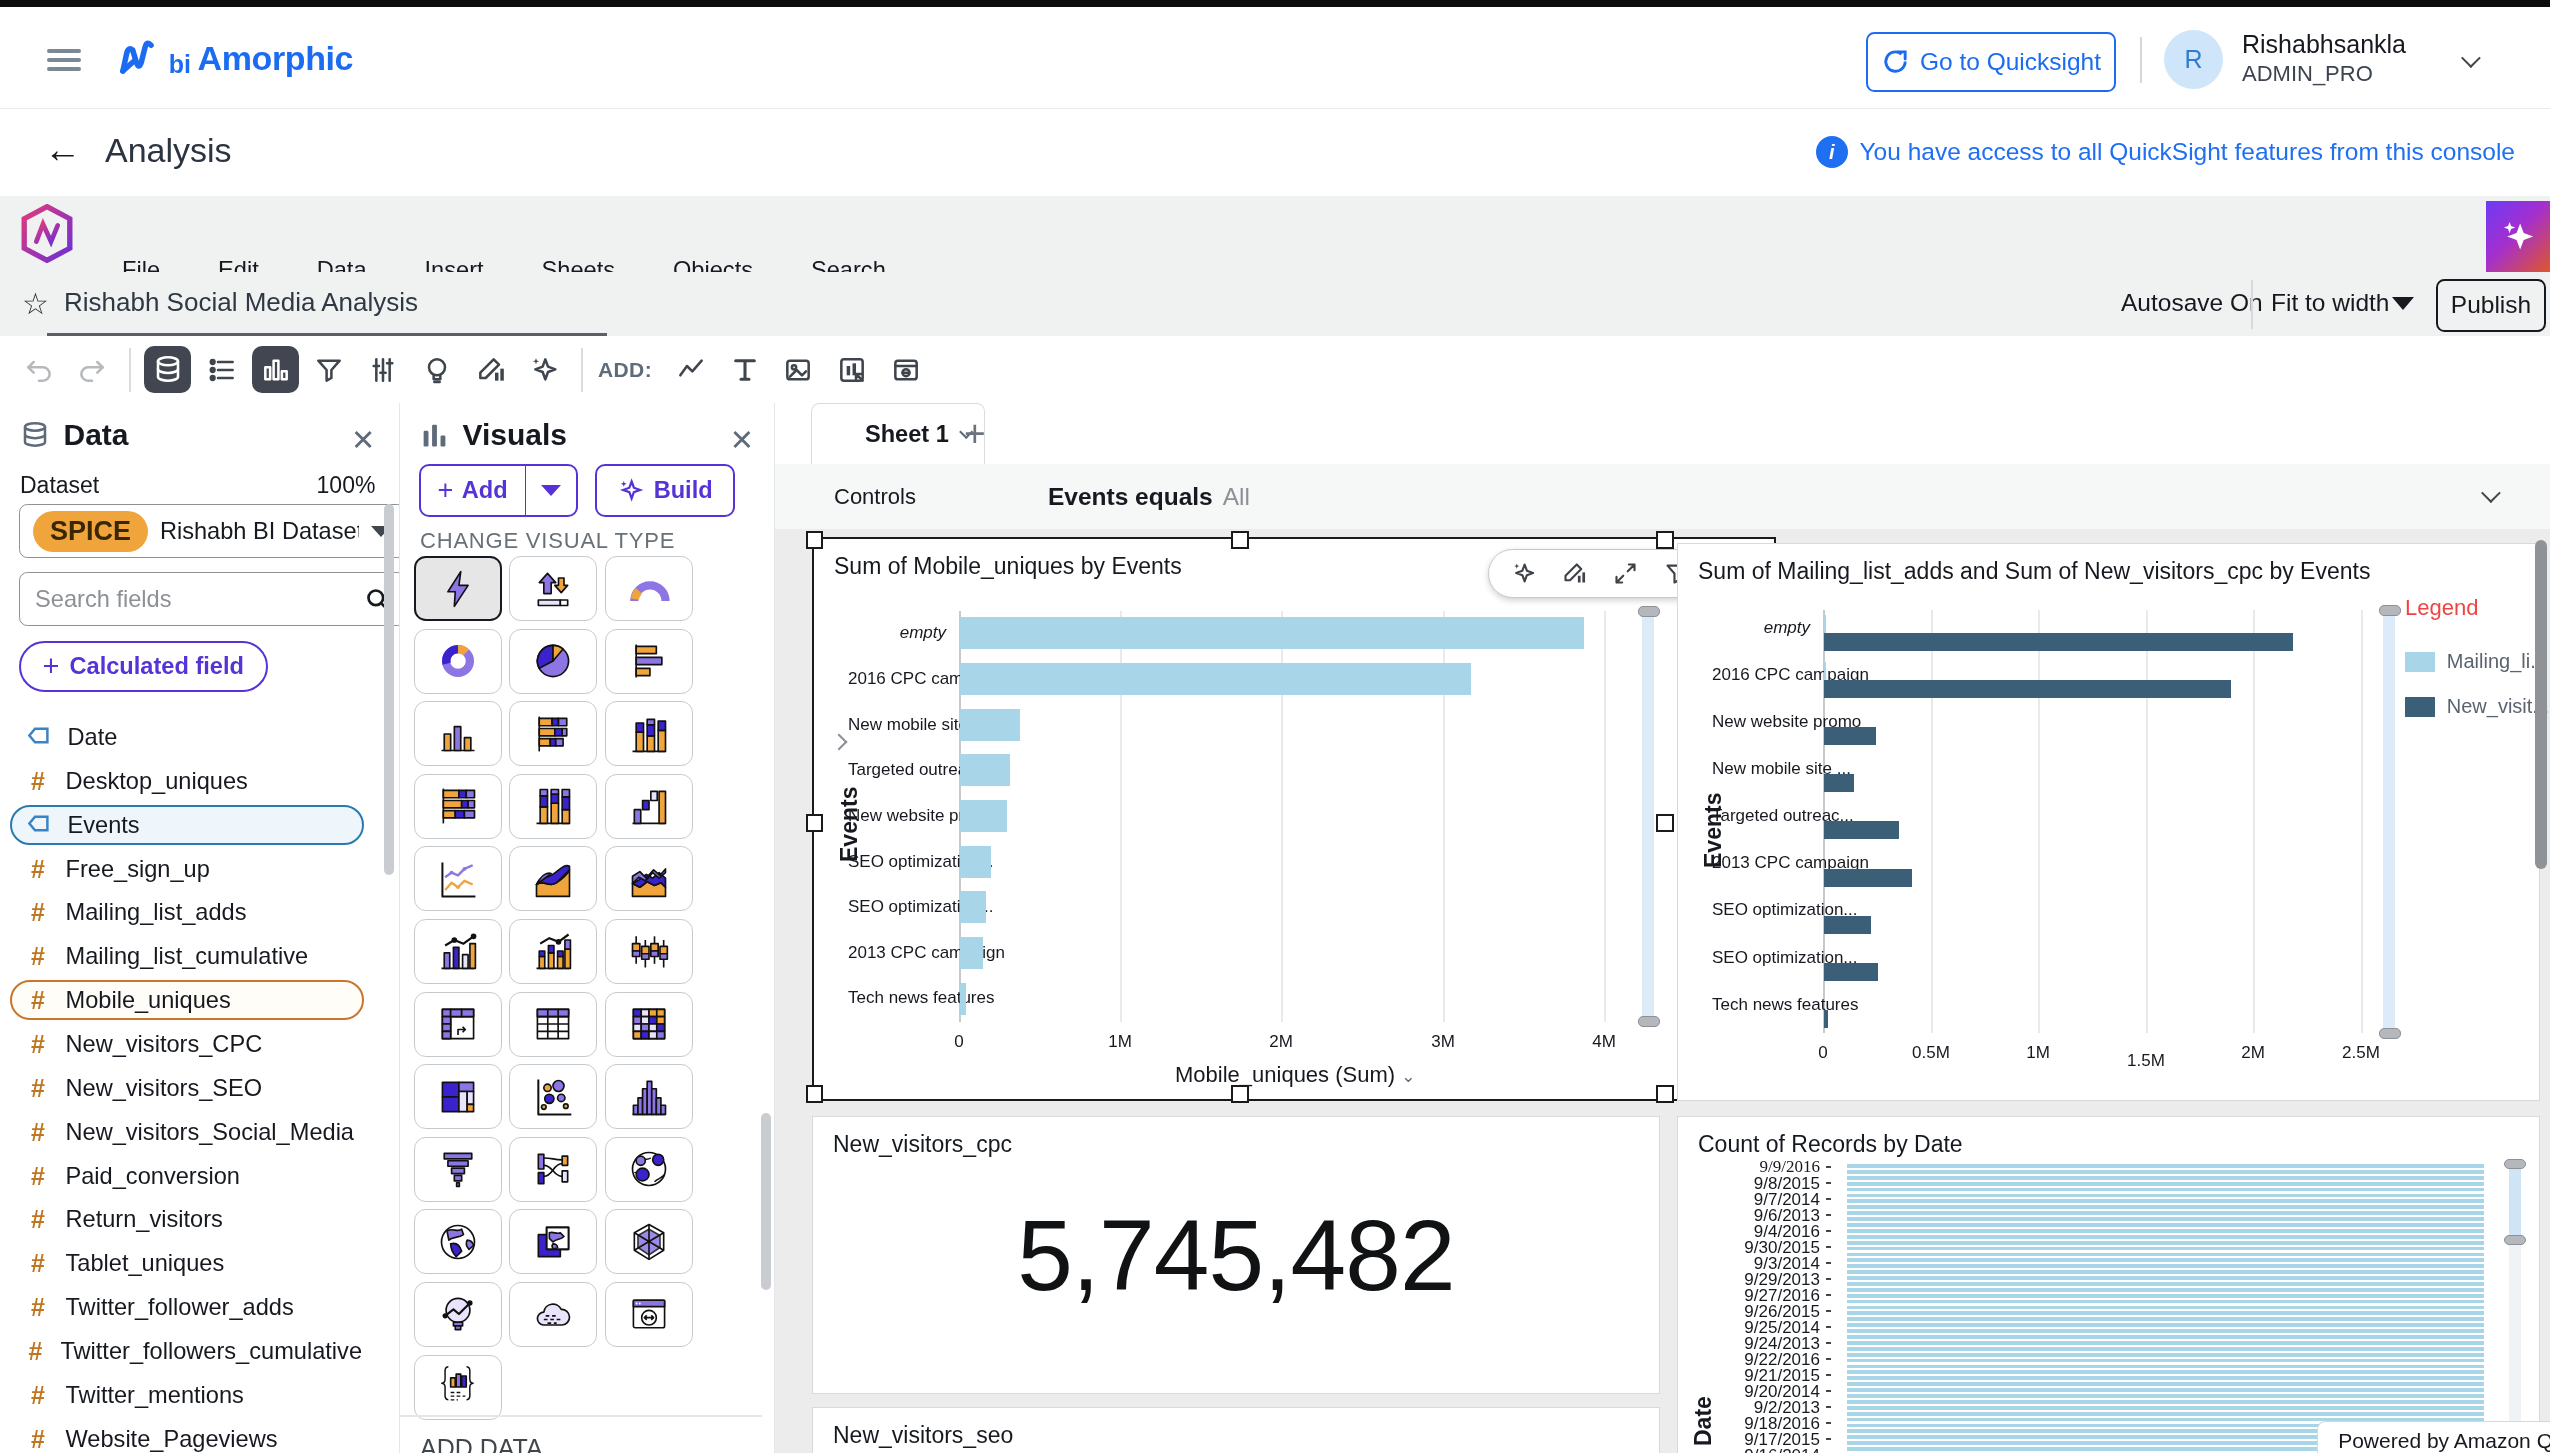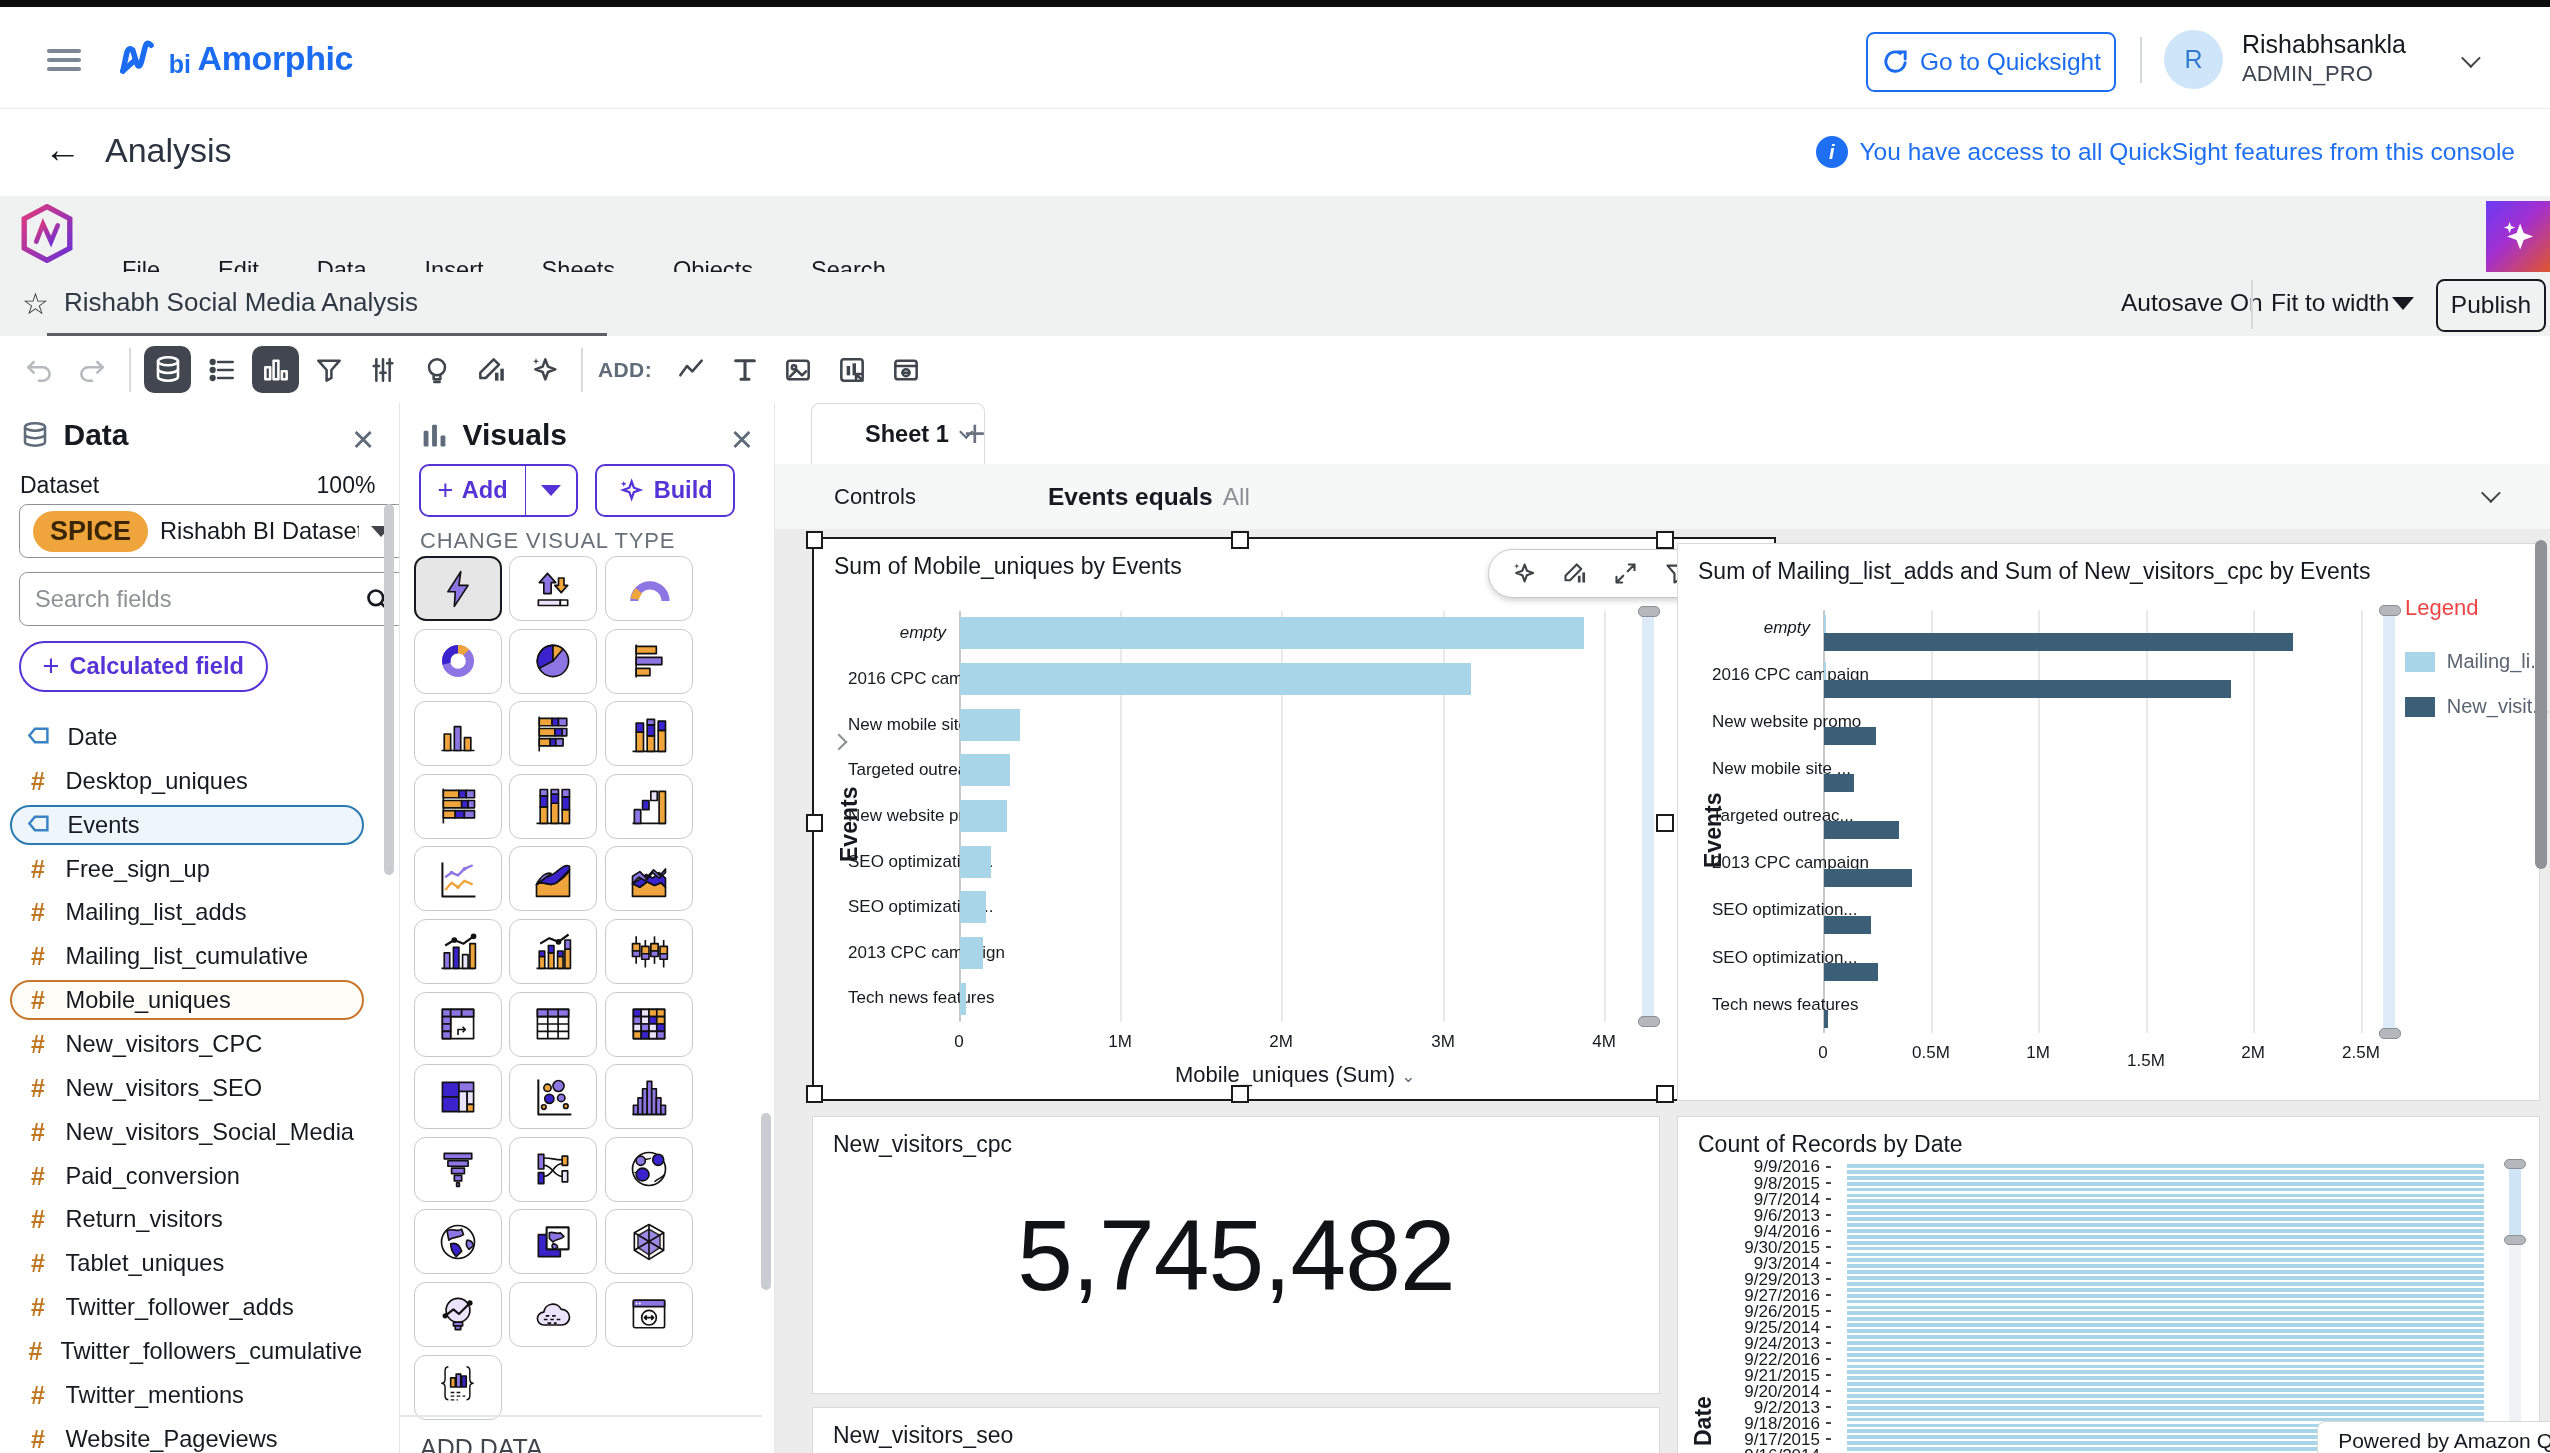--- a/index.html
+++ b/index.html
@@ -969,21 +969,21 @@
 
       <div id="v5" class="card" style="left:37px;top:878px;width:848px;height:135px;">
         <div class="card-title">New_visitors_seo</div>
       </div>
 
       <div id="v4" class="card" style="left:902px;top:587px;width:863px;height:506px;overflow:hidden;">
         <div class="card-title">Count of Records by Date</div>
         <div class="rot-label" style="left:11.8px;top:329px;">Date</div>
         <div id="stripes" style="left:169px;top:47px;width:637px;height:506px;"></div>
         <div id="date-labels">
-            <div class="date-label" style="left: 32px; top: 40px;">9/9/2016</div>
+            <div class="date-label" style="left: 32px; top: 40px; font-family: Liberation Serif, serif;">9/9/2016</div>
             <div class="date-tick" style="left: 148px; top: 49px;"></div>
             <div class="date-label" style="left: 32px; top: 57px;">9/8/2015</div>
             <div class="date-tick" style="left: 148px; top: 65px;"></div>
             <div class="date-label" style="left: 32px; top: 73px;">9/7/2014</div>
             <div class="date-tick" style="left: 148px; top: 81px;"></div>
             <div class="date-label" style="left: 32px; top: 89px;">9/6/2013</div>
             <div class="date-tick" style="left: 148px; top: 97px;"></div>
             <div class="date-label" style="left: 32px; top: 105px;">9/4/2016</div>
             <div class="date-tick" style="left: 148px; top: 113px;"></div>
             <div class="date-label" style="left: 32px; top: 121px;">9/30/2015</div>

